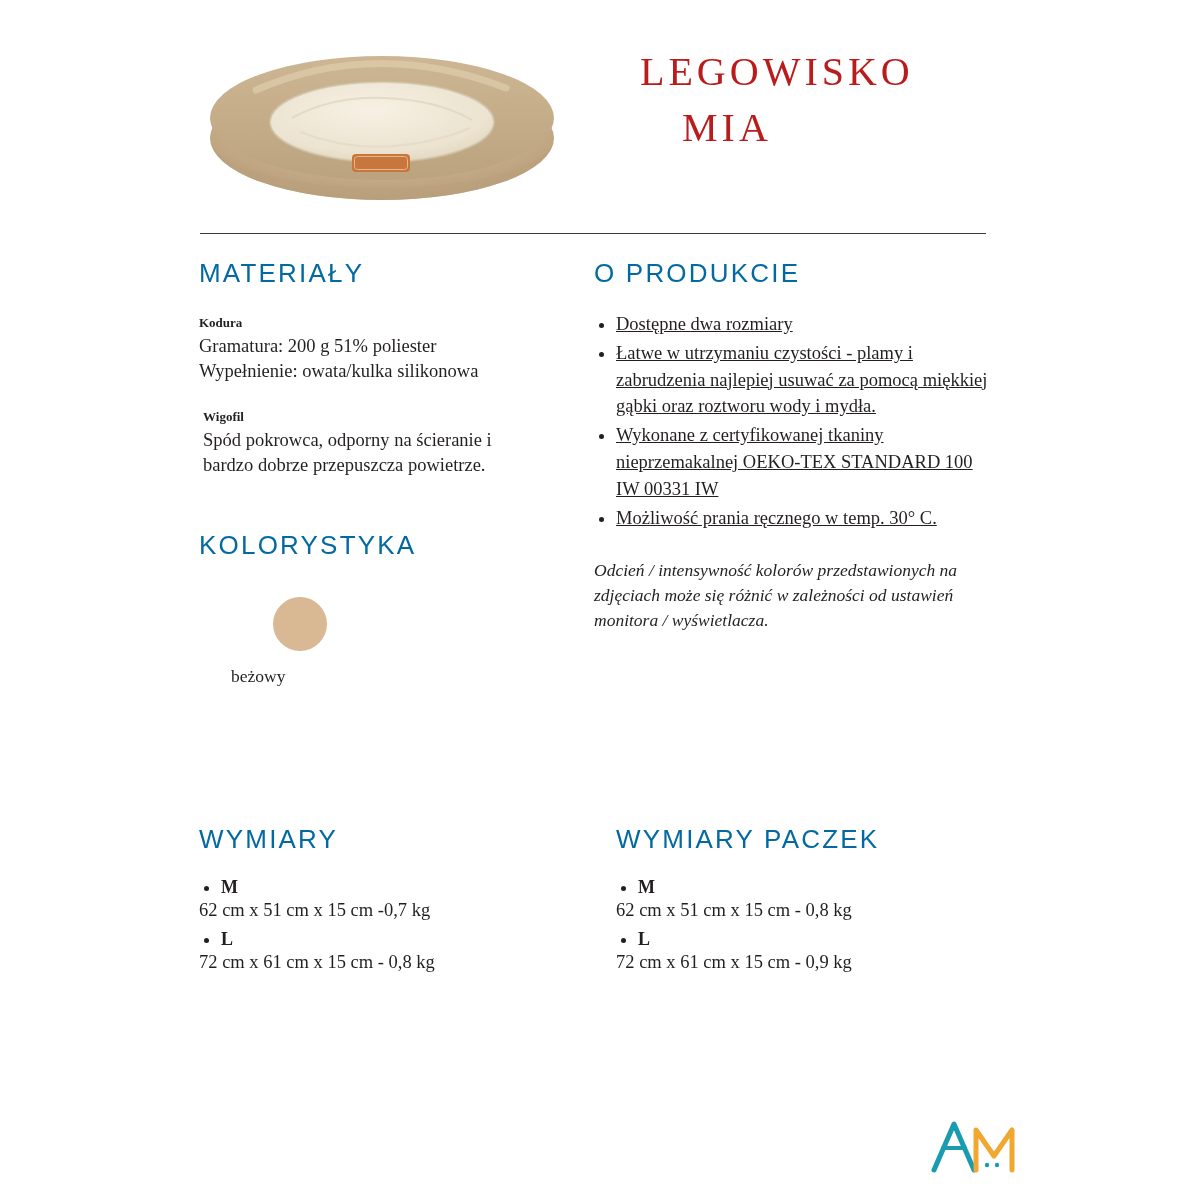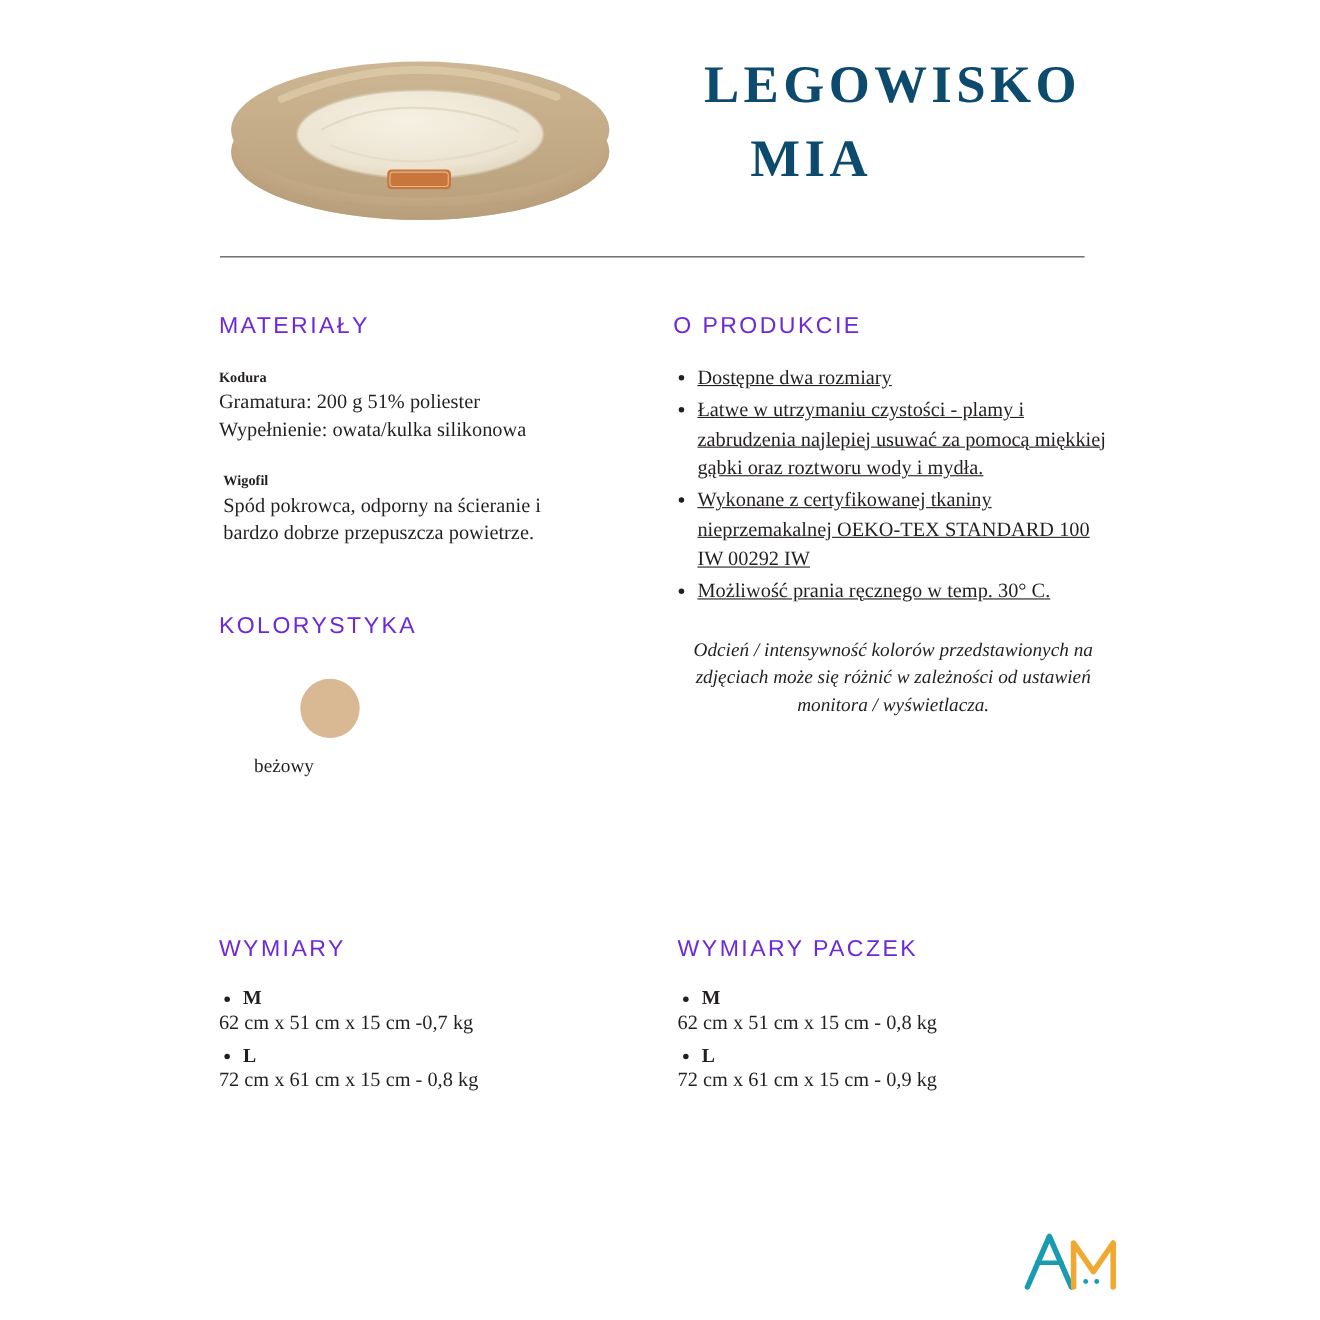--- a/index.html
+++ b/index.html
@@ -28,46 +28,45 @@
 
   
   .title-block {
     position: absolute;
     left: 640px;
     top: 44px;
     width: 520px;
   }
   .title-line {
     font-family: "Liberation Serif", serif;
-    color: #0c4a6e;
-    font-size: 48px;
+    color: #b91c1c;
+    font-size: 40px;
     letter-spacing: 4px;
     line-height: 1.4;
-    font-weight: 700;
+    font-weight: 400;
   }
   .title-line.second { padding-left: 42px; }
 
   
   .divider {
     position: absolute;
     left: 200px;
     top: 233px;
     width: 786px;
     height: 1px;
     background: #3b3b3b;
   }
 
   
   .sect-head {
     font-family: "Liberation Sans", sans-serif;
-    color: #6d28d9;
-    font-size: 21px;
+    color: #0369a1;
+    font-size: 26px;
     letter-spacing: 2.2px;
     font-weight: 400;
-    margin-top: 27px;
   }
 
   
   .materials {
     position: absolute;
     left: 199px;
     top: 258px;
     width: 360px;
   }
   .mat-group { margin-top: 26px; }
@@ -110,21 +109,21 @@
   }
   .swatch-label {
     font-family: "Liberation Serif", serif;
     font-size: 17.5px;
     margin-top: 15px;
   }
 
   
   .about {
     position: absolute;
-    left: 612px;
+    left: 594px;
     top: 258px;
     width: 400px;
   }
   .about ul {
     margin: 22px 0 0 0;
     padding-left: 22px;
     list-style: disc;
   }
   .about li {
     font-family: "Liberation Serif", serif;
@@ -132,21 +131,20 @@
     line-height: 1.45;
     margin-bottom: 2px;
     text-decoration: underline;
   }
   .about-note {
     font-family: "Liberation Serif", serif;
     font-style: italic;
     font-size: 17.5px;
     line-height: 1.45;
     margin-top: 26px;
-    text-align: center;
   }
 
   
   .dims-left {
     position: absolute;
     left: 199px;
     top: 824px;
     width: 380px;
   }
   .dims-right {
@@ -260,21 +258,21 @@
       <div class="swatch-label">beżowy</div>
     </div>
   </div>
 </div>
 
 <div class="about">
   <div class="sect-head">O PRODUKCIE</div>
   <ul>
     <li>Dostępne dwa rozmiary</li>
     <li>Łatwe w utrzymaniu czystości - plamy i zabrudzenia najlepiej usuwać za pomocą miękkiej gąbki oraz roztworu wody i mydła.</li>
-    <li>Wykonane z certyfikowanej tkaniny nieprzemakalnej OEKO-TEX STANDARD 100 IW 00292 IW</li>
+    <li>Wykonane z certyfikowanej tkaniny nieprzemakalnej OEKO-TEX STANDARD 100 IW 00331 IW</li>
     <li>Możliwość prania ręcznego w temp. 30° C.</li>
   </ul>
   <div class="about-note">Odcień / intensywność kolorów przedstawionych na zdjęciach może się różnić w zależności od ustawień monitora / wyświetlacza.</div>
 </div>
 
 <div class="dims-left">
   <div class="sect-head">WYMIARY</div>
   <ul class="dim-list">
     <li>
       <span>M</span>

